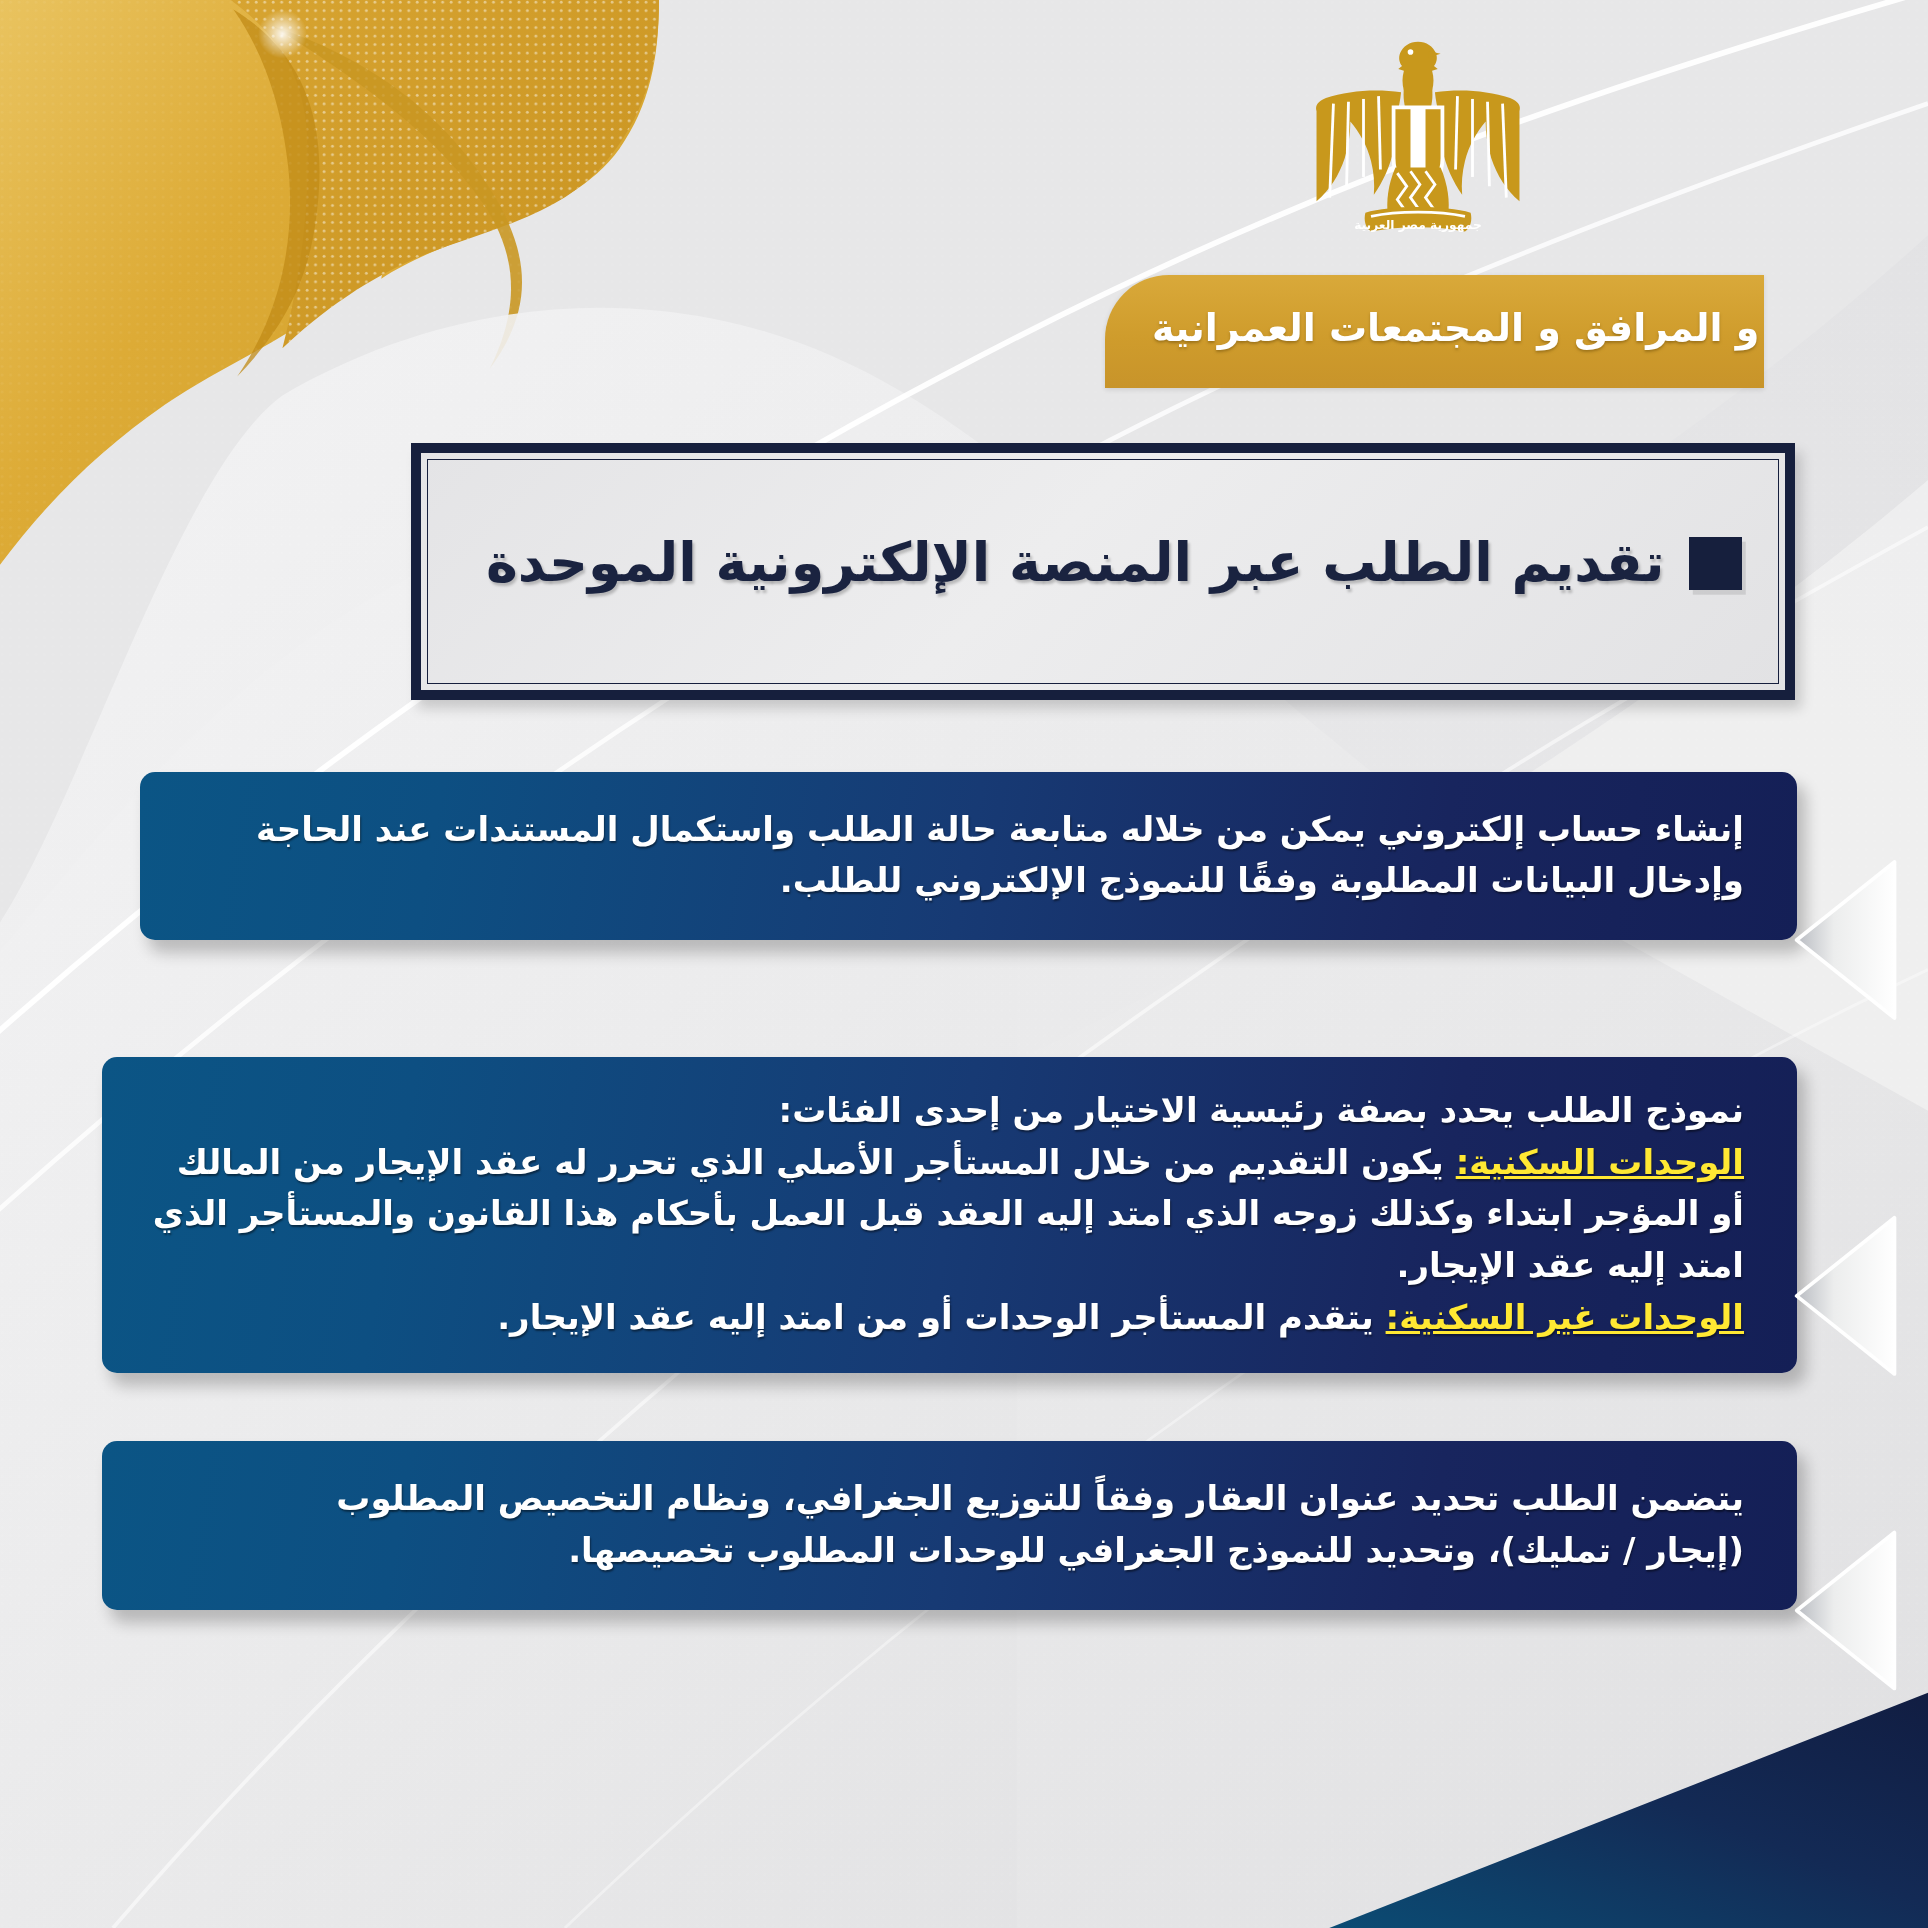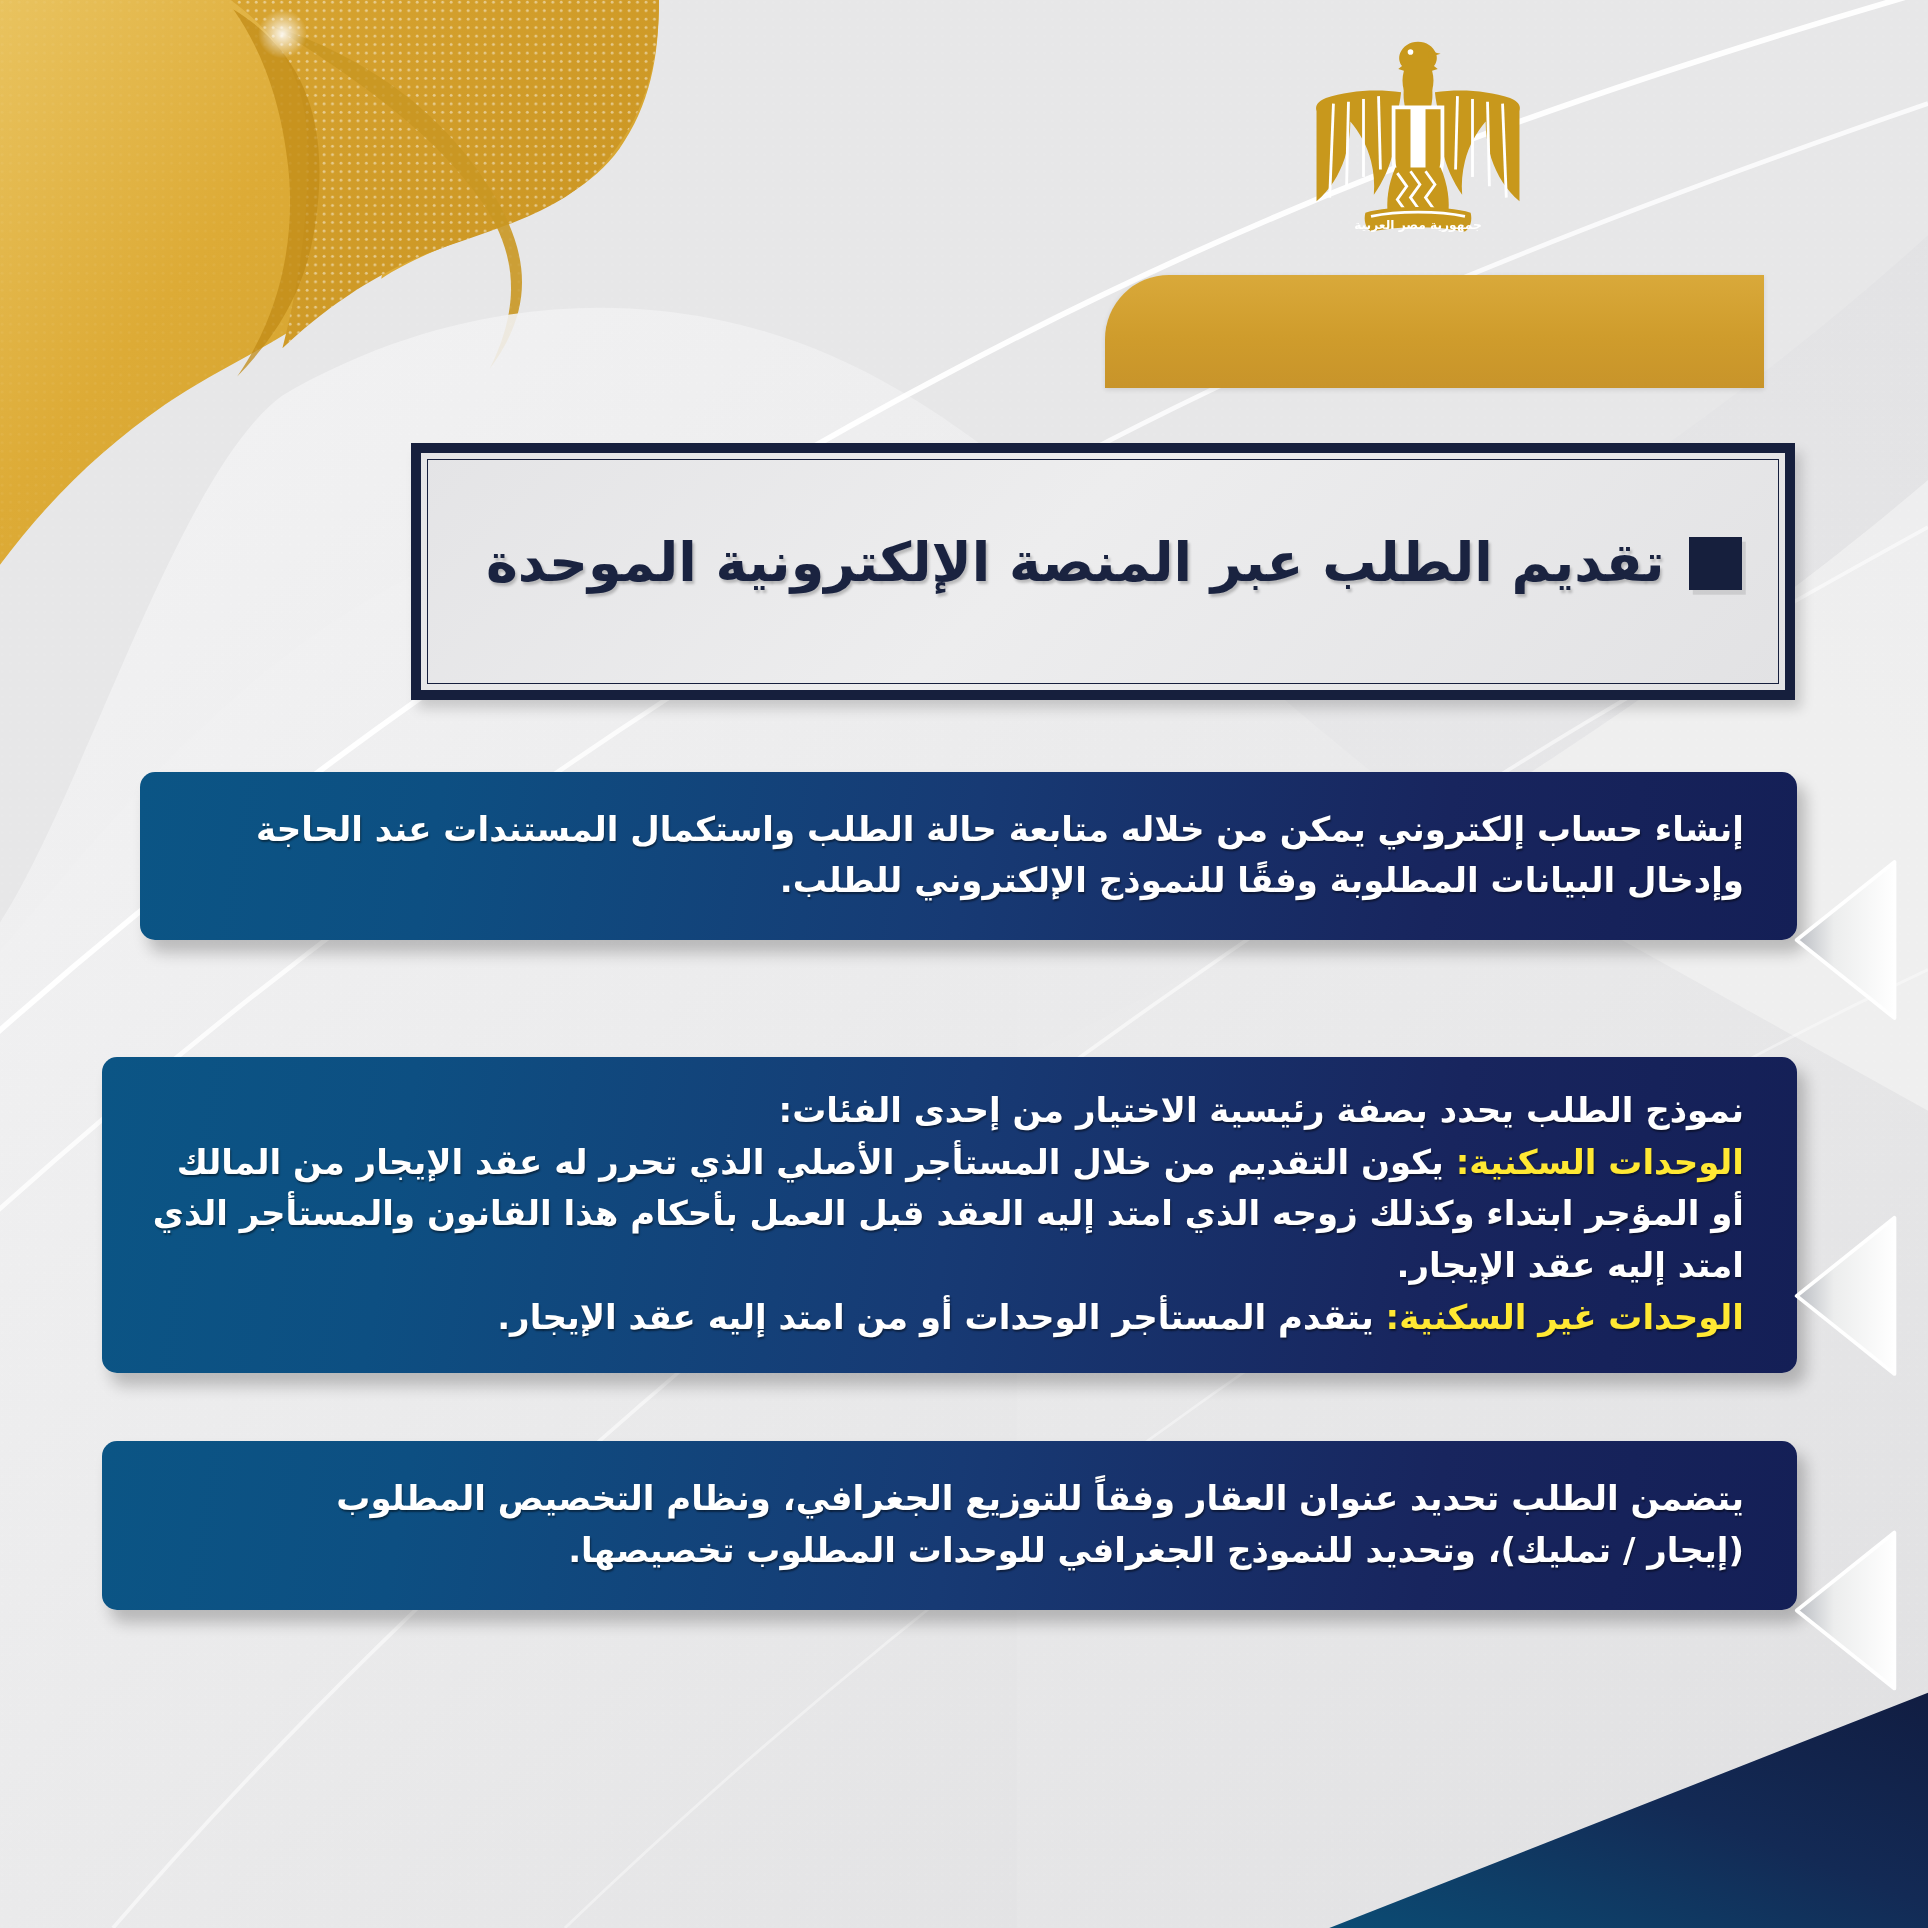--- a/index.html
+++ b/index.html
@@ -71,21 +71,21 @@
     box-shadow:8.5px 12.2px 15px rgba(0,0,0,.22);
     box-sizing:border-box;
     display:flex;align-items:center;
     padding:21px 53px 22.6px 43px;
   }
   .card-text{
     width:100%;color:#ffffff;direction:rtl;text-align:right;
     font-weight:bold;font-size:34px;line-height:1.52;
     text-shadow:0.9px 1.9px 1.9px rgba(0,0,0,.45);
   }
-  .hl{color:#ffe833;}
+  .hl{color:#ffe833;text-decoration:underline;}
   .arrow{
     position:absolute;top:50%;transform:translateY(-50%);
     width:111px;height:0;
   }
   .arrow svg{position:absolute;left:0;top:0;}
 
   #card1{left:102px;top:772px;width:1695px;height:168px;}
   #card2{left:102px;top:1041px;width:1695px;height:301px;margin-top:16px;}
   #card3{left:102px;top:1441px;width:1695px;height:132px;}
 
@@ -230,20 +230,21 @@
 
         <path d="M64 188 C90 180 150 180 176 188 C178 196 176 204 170 208
                  C140 202 100 202 70 208 C64 204 62 196 64 188 Z"></path>
         <path d="M70 192 C98 186 142 186 170 192" stroke="#ffffff" stroke-width="3" fill="none"></path>
       </g>
       <text x="120" y="205" text-anchor="middle" font-size="13" font-weight="bold" fill="#ffffff">جمهورية مصر العربية</text>
     </svg>
   </div>
 
   <div id="ministry-banner">
+    <div class="ml l2">و المرافق و المجتمعات العمرانية</div>
   </div>
 
   <div id="title-box">
     <div class="inner-rule"></div>
     <div id="title-row">
       <div id="title-bullet"></div>
       <div id="title-text">تقديم الطلب عبر المنصة الإلكترونية الموحدة</div>
     </div>
   </div>
 

